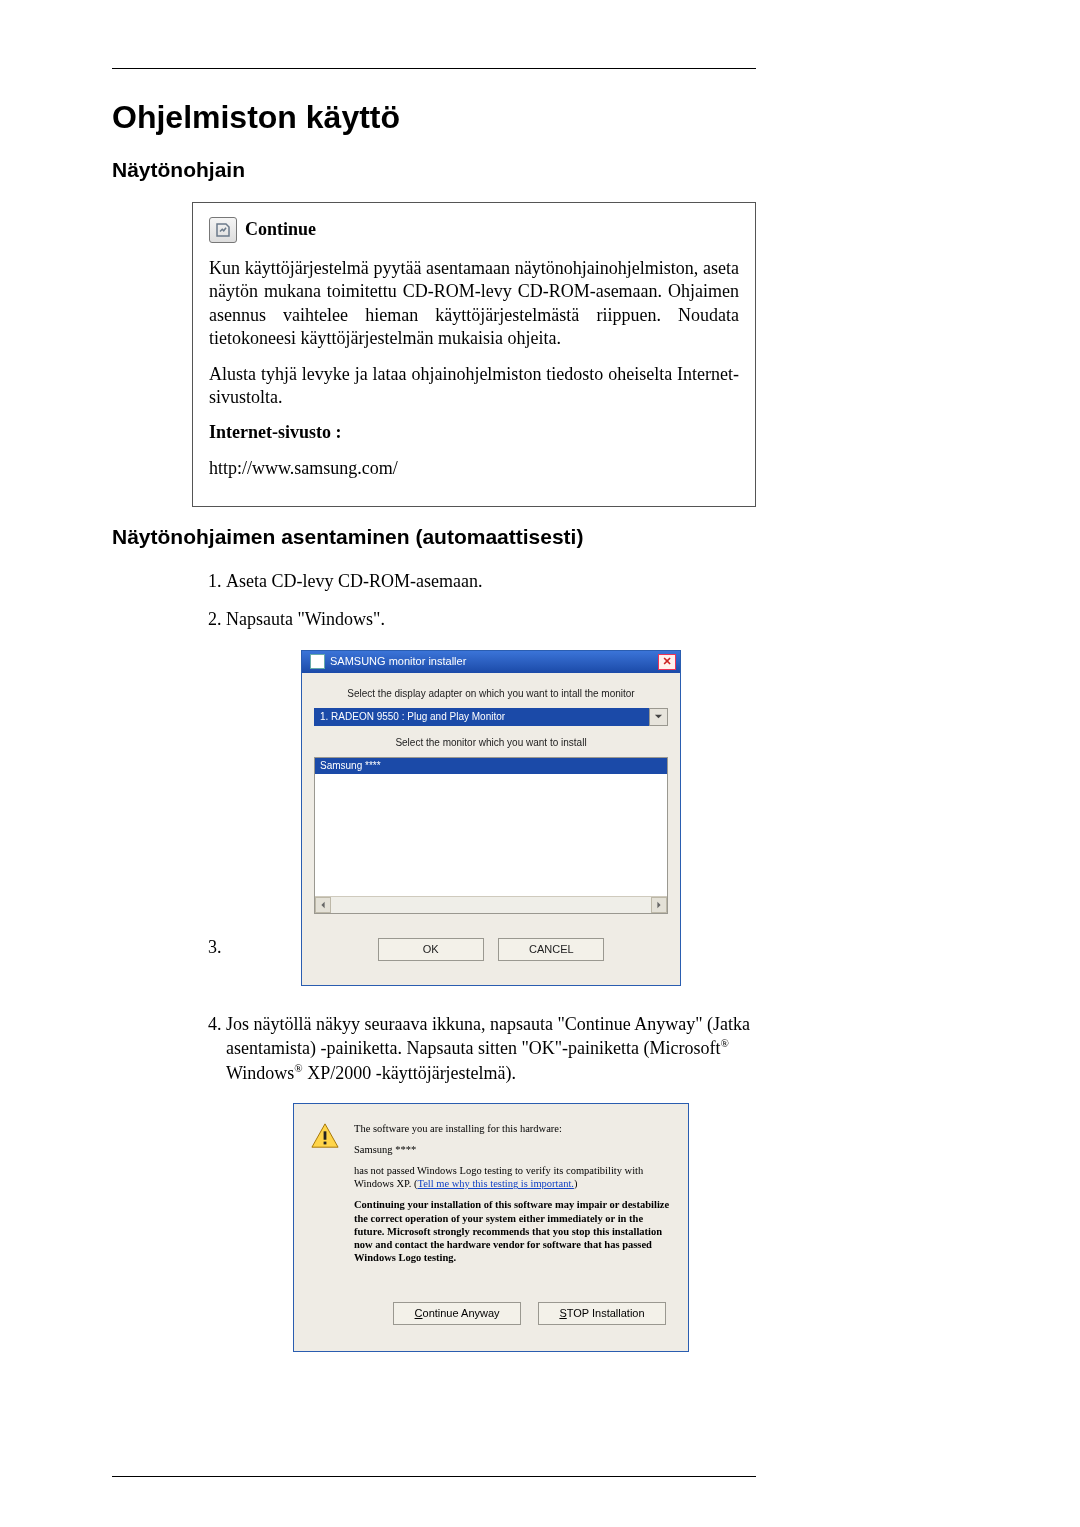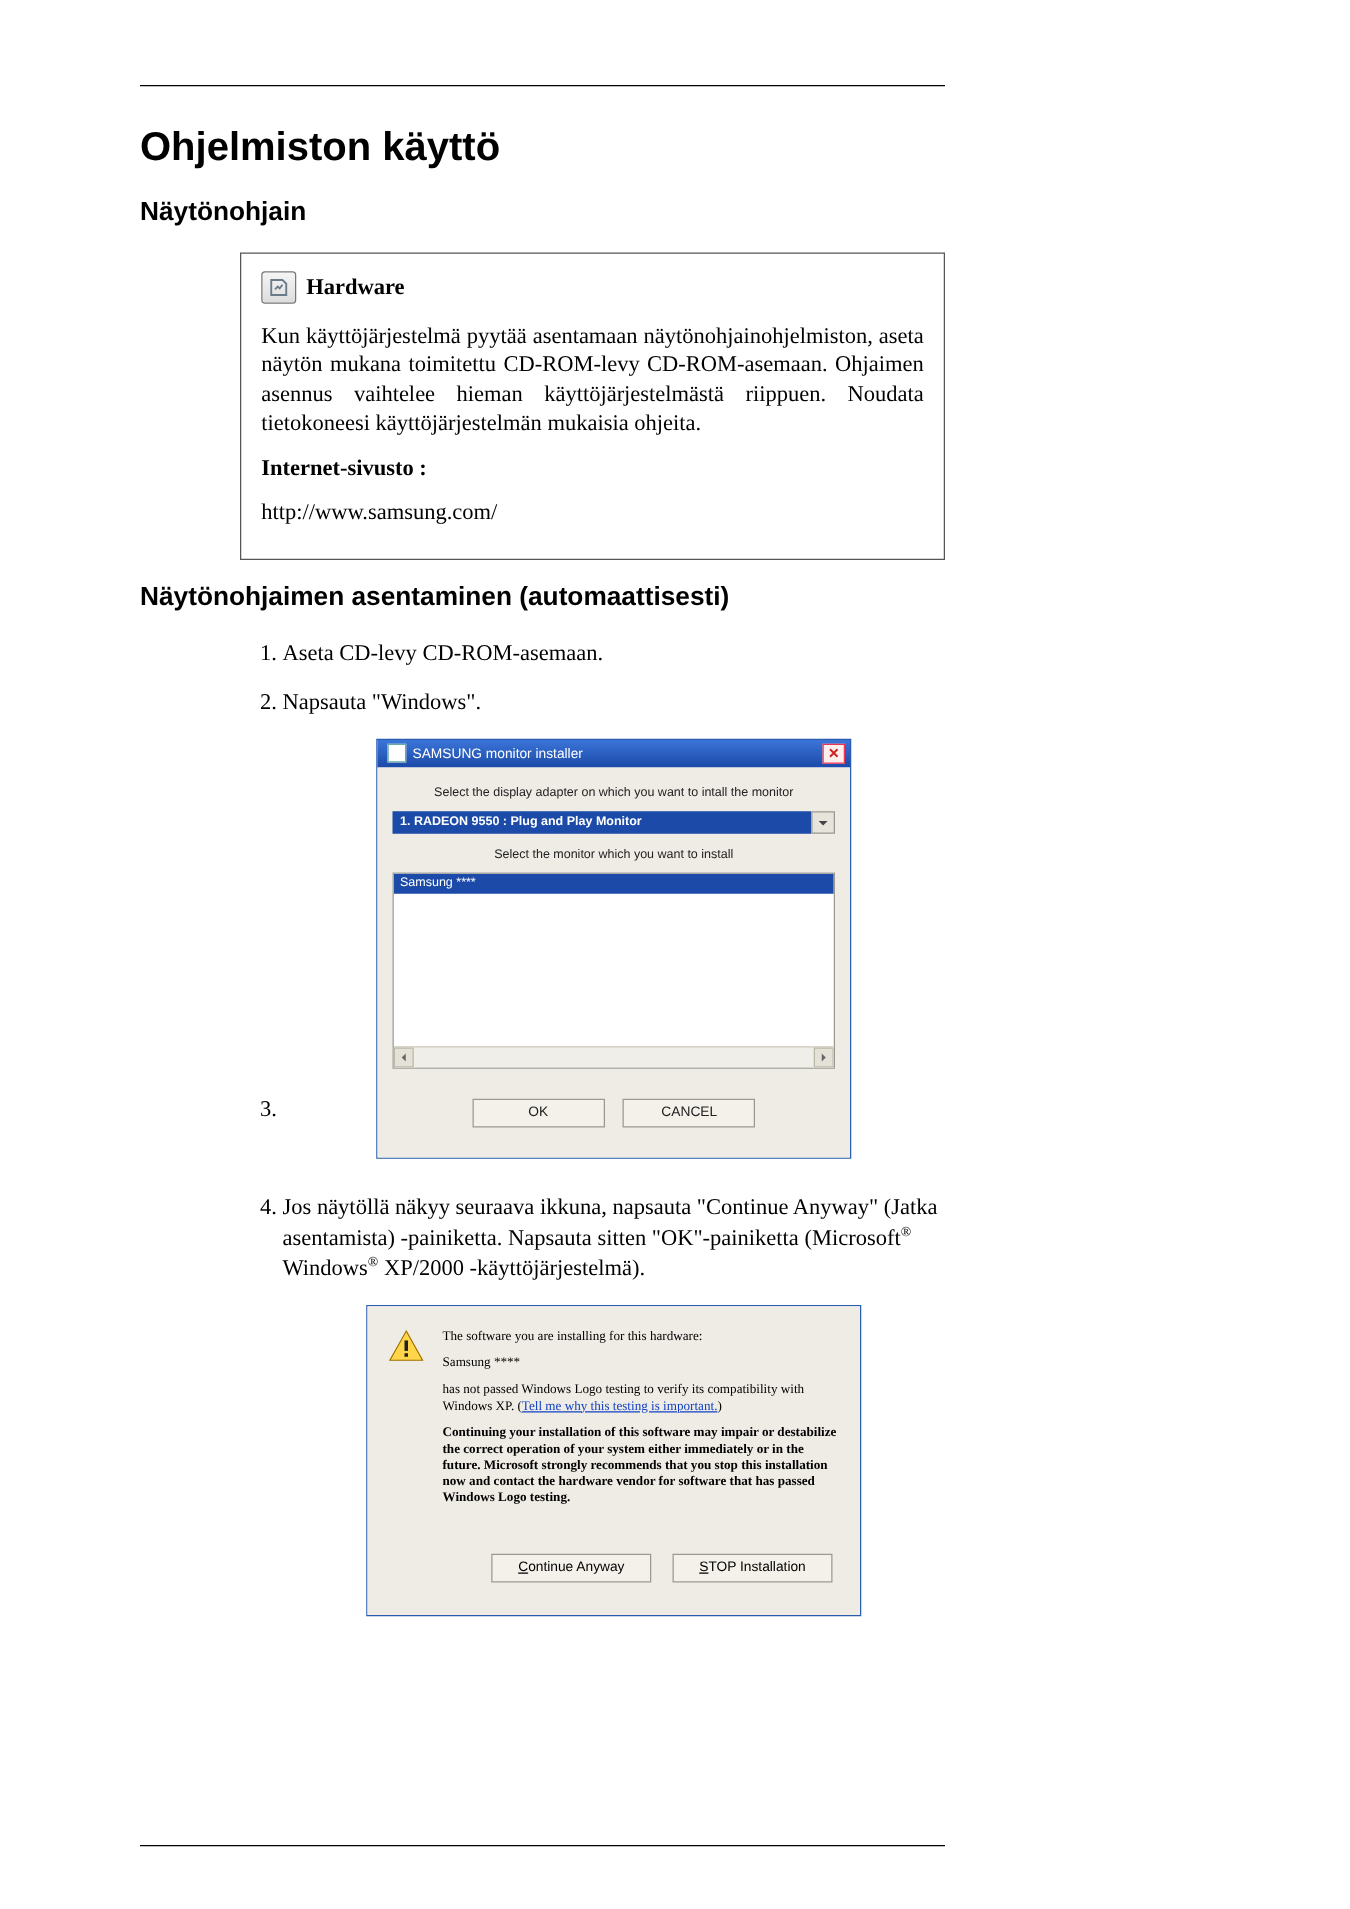--- a/index.html
+++ b/index.html
@@ -99,21 +99,21 @@
   }
   .dlg1 .body {
     background:#efece5;
     padding: 8px 12px 12px 12px;
   }
   .dlg1 .centered { text-align:center; margin:6px 0 8px 0; }
   .dlg1 .combo {
     display:flex; margin-bottom:4px;
   }
   .dlg1 .combo .combobox {
-    flex:1; background:#1b4aa8; color:#fff; padding:2px 6px; font-size:10px;font-weight:bold;
+    flex:1; background:#1b4aa8; color:#fff; padding:2px 6px; font-size:10px;
   }
   .dlg1 .combo .arrow {
     width:17px; background:#e7e4dc; border:1px solid #9a9890; display:flex; align-items:center; justify-content:center;
   }
   .dlg1 .listarea {
     background:#fff; border:1px solid #9a9890; height:155px; position:relative; overflow:hidden;
   }
   .dlg1 .listarea .sel {
     background:#1b4aa8; color:#fff; padding:1px 5px; font-size:10px;
   }
@@ -169,23 +169,24 @@
   <h2>Näytönohjain</h2>
 
   <div class="notebox">
     <div class="note-head">
       <span class="note-icon">
         <svg viewBox="0 0 24 24">
             <path d="M4 4h12l4 4v12H4z" fill="none" stroke="#6b7a8a" stroke-width="2"></path>
             <path d="M8 14l3-3 2 2 3-4" fill="none" stroke="#6b7a8a" stroke-width="2"></path>
           </svg>
       </span>
-      <span>Hardware</span>
+      <span>Continue</span>
     </div>
     <p>Kun käyttöjärjestelmä pyytää asentamaan näytönohjainohjelmiston, aseta näytön mukana toimitettu CD-ROM-levy CD-ROM-asemaan. Ohjaimen asennus vaihtelee hieman käyttöjärjestelmästä riippuen. Noudata tietokoneesi käyttöjärjestelmän mukaisia ohjeita.</p>
+    <p>Alusta tyhjä levyke ja lataa ohjainohjelmiston tiedosto oheiselta Internet-sivustolta.</p>
     <p class="bold">Internet-sivusto :</p>
     <p><a>http://www.samsung.com/</a></p>
   </div>
 
   <h2>Näytönohjaimen asentaminen (automaattisesti)</h2>
 
   <ol class="steps">
     <li>Aseta CD-levy CD-ROM-asemaan.</li>
     <li>Napsauta "Windows".</li>
     <li>

